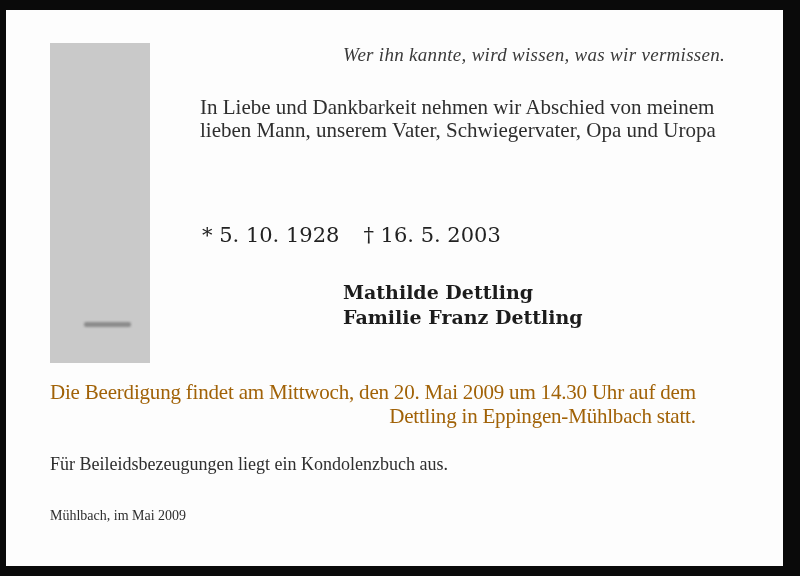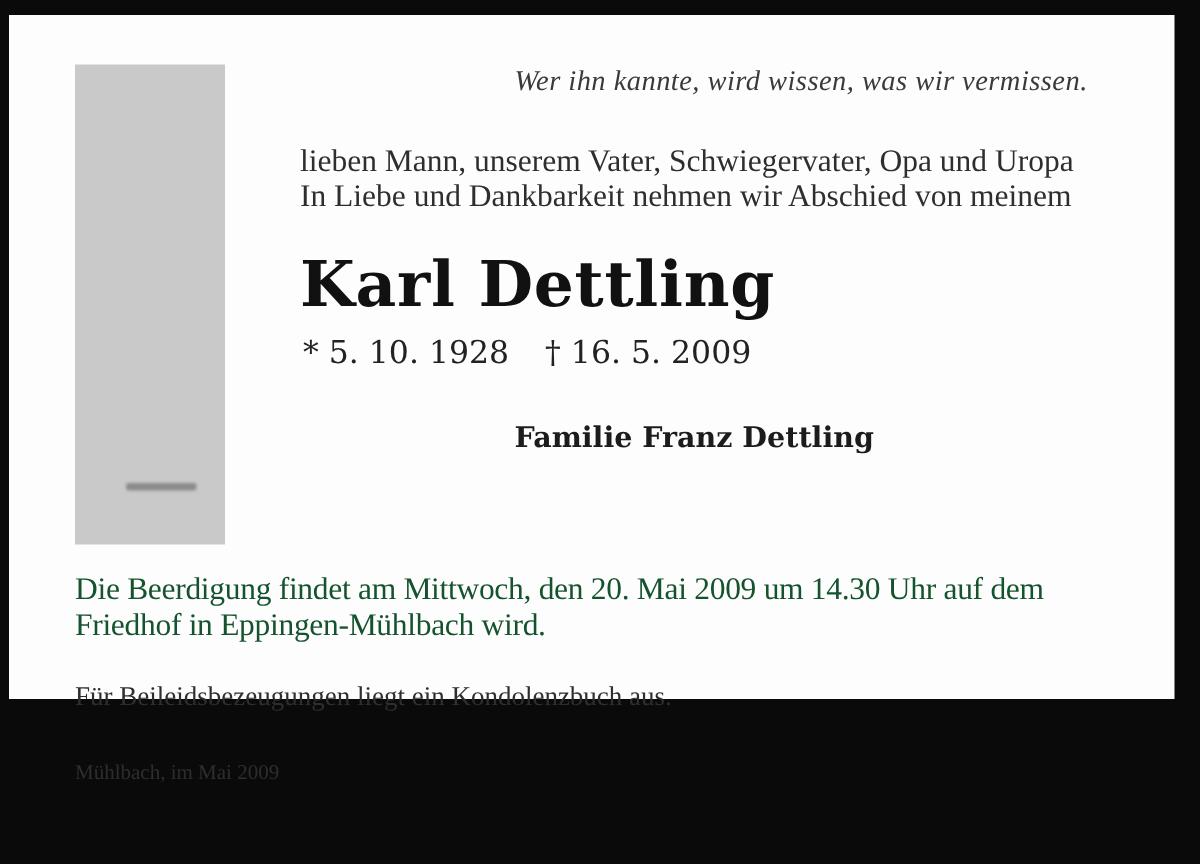--- a/index.html
+++ b/index.html
@@ -12,21 +12,21 @@
   .frame {
     position: absolute;
     left: 0; top: 0;
     width: 800px; height: 576px;
     background: #0a0a0a;
     overflow: hidden;
   }
   .page {
     position: absolute;
     left: 6px; top: 10px;
-    width: 777px; height: 456px;
+    width: 777px; height: 556px;
     background: #fdfdfd;
   }
   .abs { position: absolute; white-space: nowrap; }
 
   .photo-placeholder {
     position: absolute;
     left: 44px; top: 33px;
     width: 100px; height: 320px;
     background: #c9c9c9;
   }
@@ -71,22 +71,23 @@
     font-family: "DejaVu Serif", serif;
     font-size: 19px;
     font-weight: bold;
     line-height: 25px;
     color: #1c1c1c;
   }
   .funeral {
     left: 44px; top: 370px;
     font-size: 21px;
     line-height: 24px;
-    color: #14532d;
+    color: #a16207;
     letter-spacing: -0.2px;
+    text-align: right;
   }
   .condolence {
     left: 44px; top: 444px;
     font-size: 18px;
     color: #2e2e2e;
   }
   .place-date {
     left: 44px; top: 498px;
     font-size: 14px;
     color: #2e2e2e;
@@ -98,37 +99,37 @@
 <div class="frame">
   <div class="page">
 
     <div class="photo-placeholder">
       <div class="watermark"></div>
     </div>
 
     <div class="abs quote">Wer ihn kannte, wird wissen, was wir vermissen.</div>
 
     <div class="abs intro">
+      <div>In Liebe und Dankbarkeit nehmen wir Abschied von meinem</div>
       <div>lieben Mann, unserem Vater, Schwiegervater, Opa und Uropa</div>
-      <div>In Liebe und Dankbarkeit nehmen wir Abschied von meinem</div>
     </div>
 
-    <div class="abs deceased-name">Karl Dettling</div>
 
     <div class="abs dates">
-      <span class="birth">* 5. 10. 1928</span><span class="death">† 16. 5. 2009</span>
+      <span class="birth">* 5. 10. 1928</span><span class="death">† 16. 5. 2003</span>
     </div>
 
     <div class="abs mourners">
+      <div>Mathilde Dettling</div>
       <div>Familie Franz Dettling</div>
     </div>
 
     <div class="abs funeral">
       <div>Die Beerdigung findet am Mittwoch, den 20. Mai 2009 um 14.30 Uhr auf dem</div>
-      <div>Friedhof in Eppingen-Mühlbach wird.</div>
+      <div>Dettling in Eppingen-Mühlbach statt.</div>
     </div>
 
     <div class="abs condolence">Für Beileidsbezeugungen liegt ein Kondolenzbuch aus.</div>
 
     <div class="abs place-date">Mühlbach, im Mai 2009</div>
 
   </div>
 </div>
 
 </body></html>

